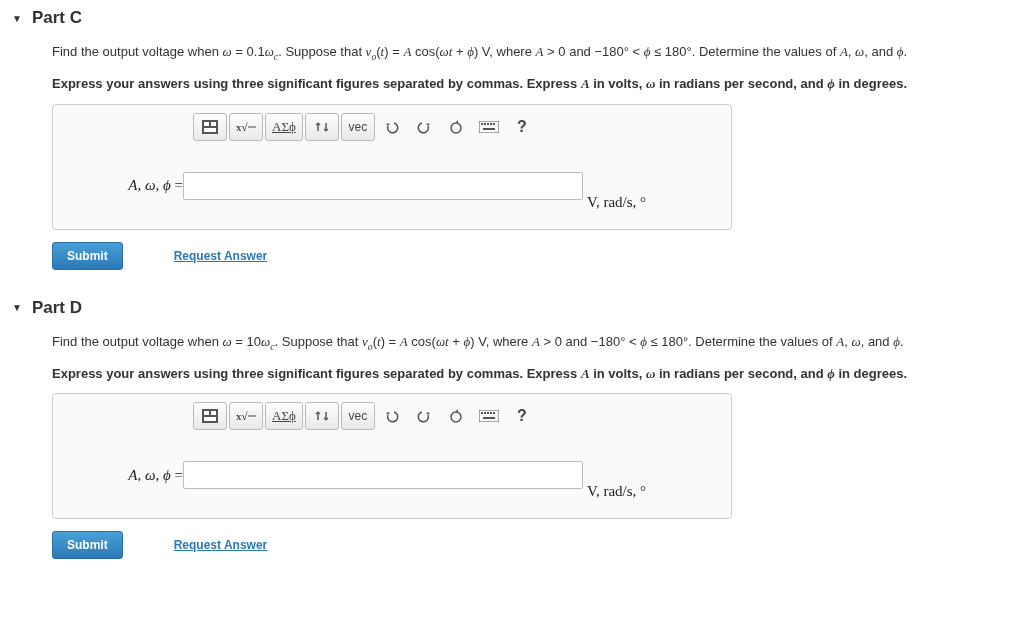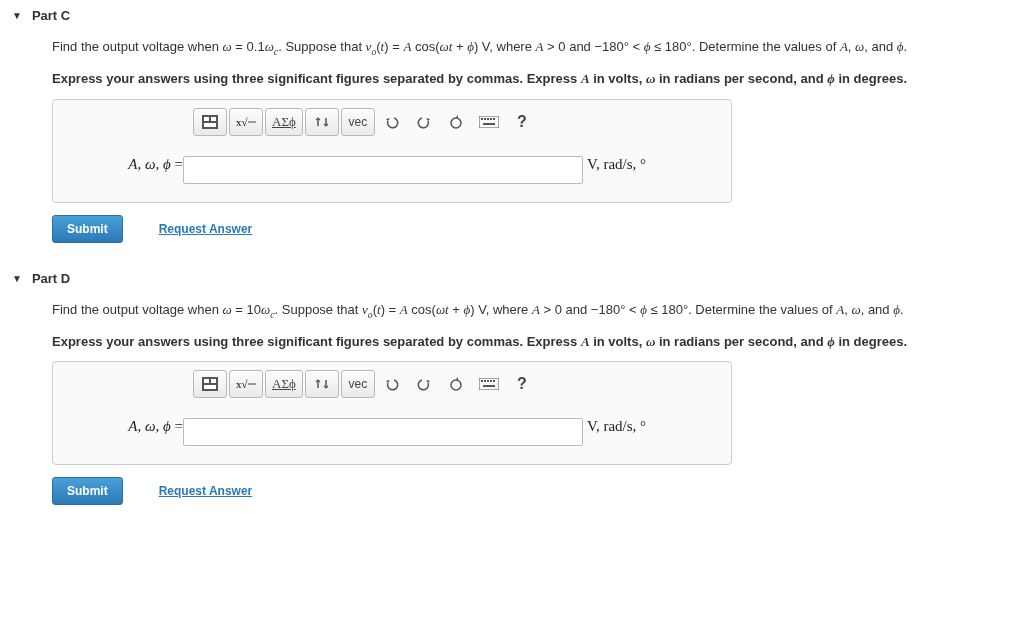--- a/index.html
+++ b/index.html
@@ -19,21 +19,21 @@
     align-items: center;
     gap: 10px;
     margin-bottom: 14px;
   }
   .disclosure {
     font-size: 10px;
     color: #333;
   }
   .part-title {
     font-weight: bold;
-    font-size: 13px;
+    font-size: 17px;
   }
   .prompt {
     margin: 0 0 10px 40px;
     line-height: 1.5;
   }
   .answer-box {
     border: 1px solid #ccc;
     border-radius: 4px;
     margin: 0 0 12px 40px;
     max-width: 680px;
@@ -58,21 +58,21 @@
     font-size: 12px;
     margin-right: 2px;
     padding: 0 6px;
     color: #444;
   }
   .tbtn.icon-only { min-width: 30px; border: none; background: none; font-size:14px; }
   .tbtn svg { display:block; }
   .greek { font-family: "Times New Roman", serif; font-size: 13px; text-decoration: underline; }
   .input-row {
     display: flex;
-    align-items: flex-start;
+    align-items: center;
     padding: 14px 12px 18px 12px;
     gap: 0;
   }
   .varlabel {
     font-family: "Times New Roman", serif;
     font-style: italic;
     font-size: 15px;
     min-width: 118px;
     text-align: right;
     color: #222;
@@ -85,26 +85,27 @@
     border-radius: 2px;
     background: #fff;
     padding: 2px 6px;
     font-size: 13px;
   }
   .units {
     font-family: "Times New Roman", serif;
     font-size: 15px;
     color: #222;
     padding-left: 4px;
+    margin-top: 33px;
   }
   .actions {
     margin: 0 0 0 40px;
     display: flex;
     align-items: center;
-    gap: 0;
+    gap: 15px;
   }
   .submit-btn {
     background: linear-gradient(#49a0d8,#2b79b6);
     color: #fff;
     border: 1px solid #2a6fa5;
     border-radius: 3px;
     font-weight: bold;
     font-size: 12px;
     padding: 6px 14px;
   }

